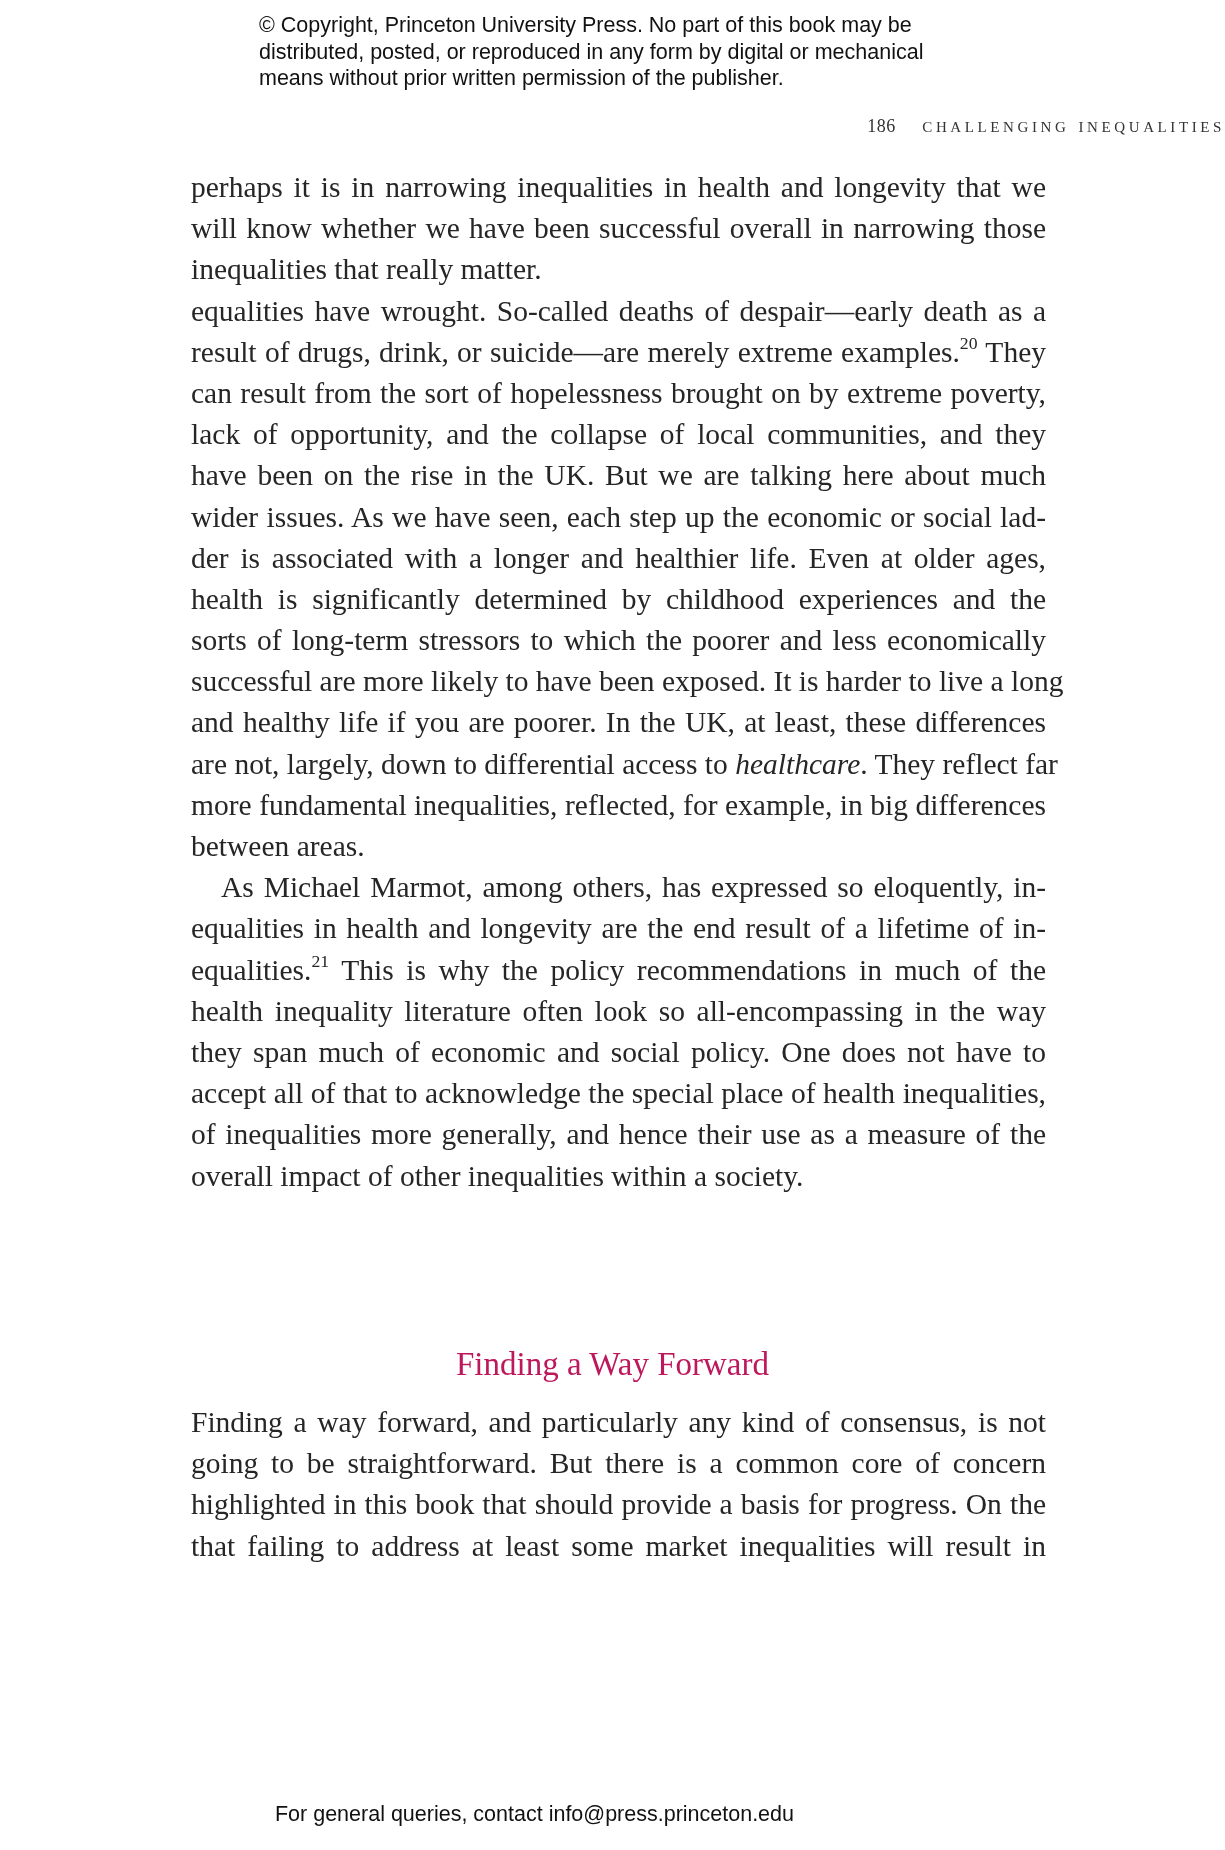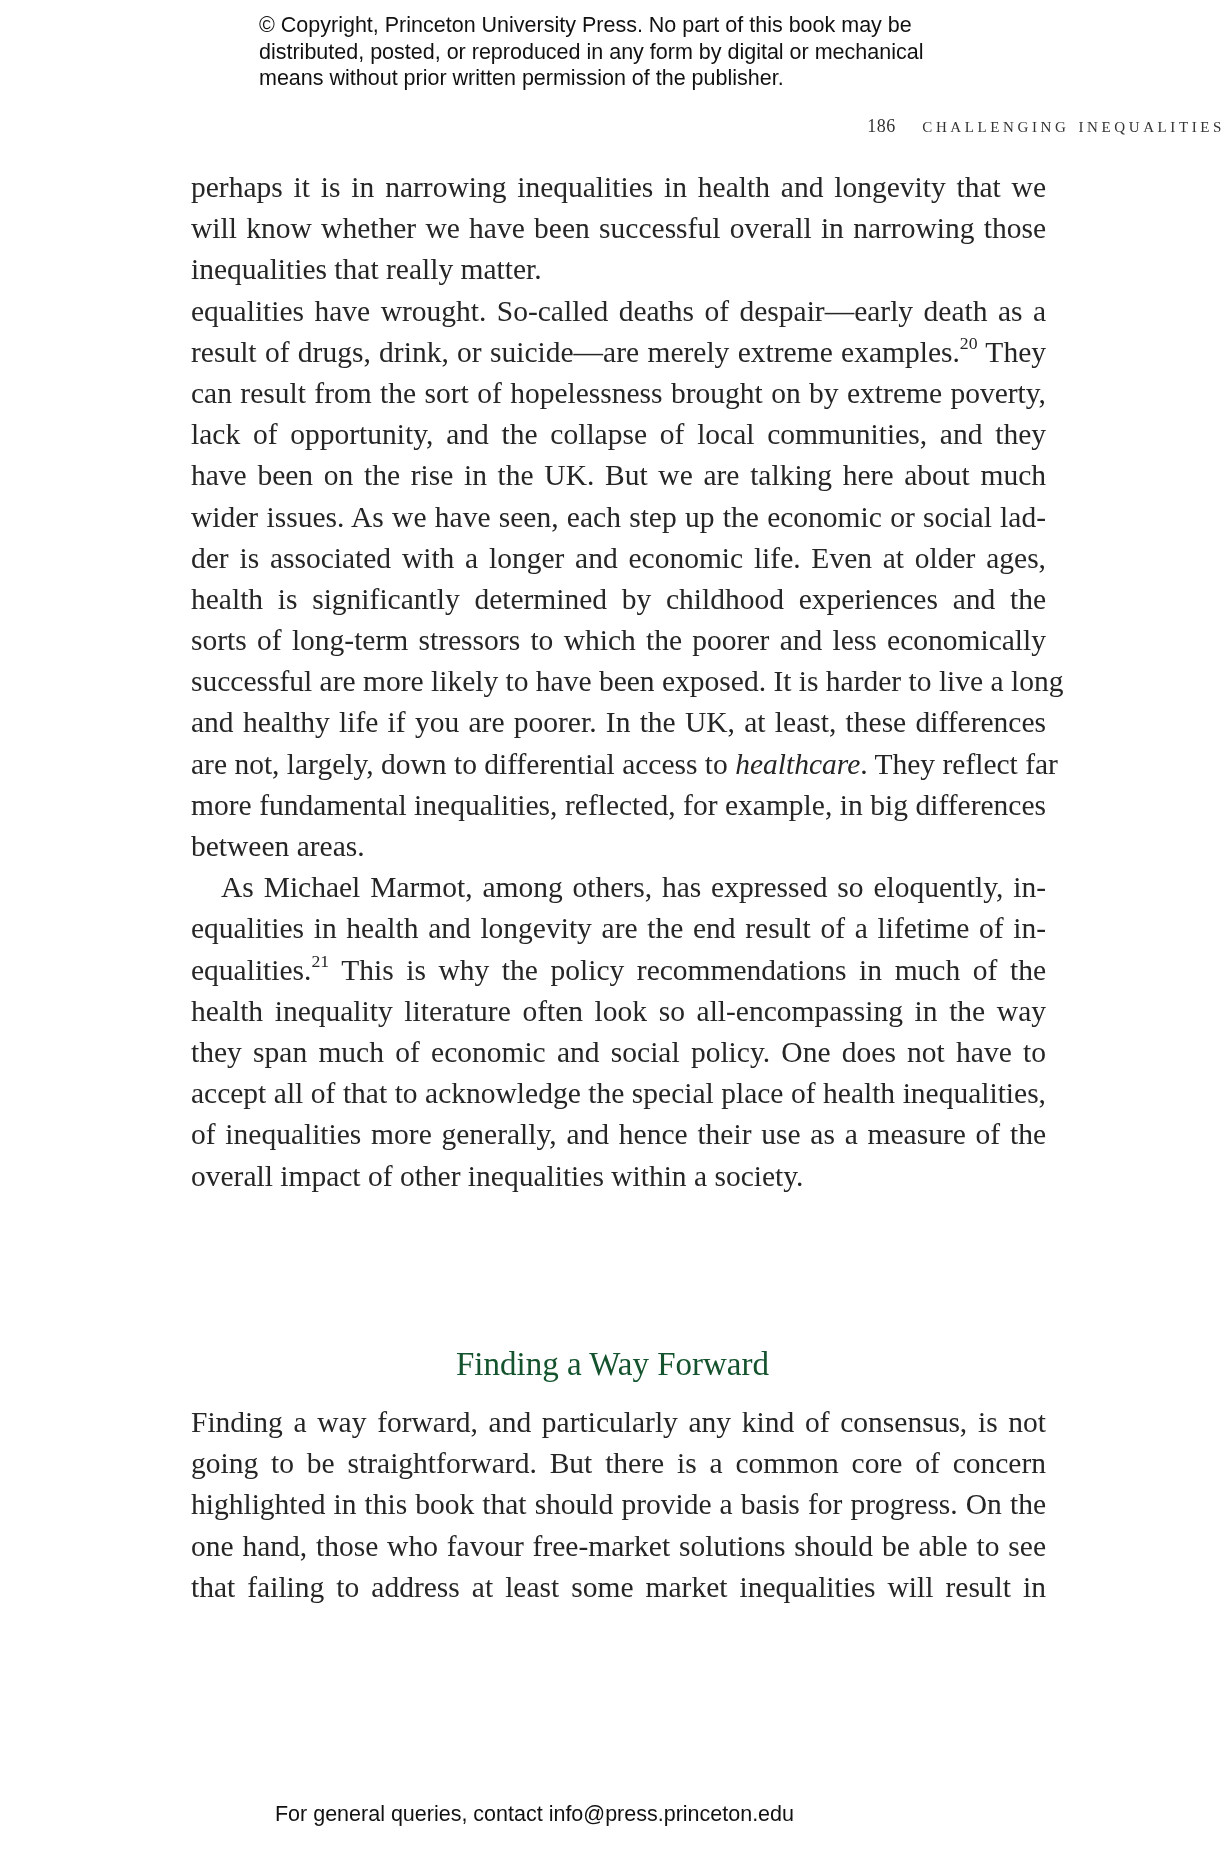--- a/index.html
+++ b/index.html
@@ -27,21 +27,21 @@
   .line.last { text-align-last: left; }
   .line.indent { padding-left: 30px; }
   .block1 { top: 167px; }
   .block2 { top: 1402px; }
   sup { font-size: 60%; line-height: 0; vertical-align: 0.75em; }
   em { font-style: italic; }
   .heading {
     position: absolute; left: 0; width: 1225px; top: 1346px;
     text-align: center;
     font-family: "Liberation Serif", serif;
-    font-size: 33px; color: #14532d;
+    font-size: 33px; color: #be185d;
   }
   .footer {
     position: absolute; left: 0; width: 1069px; top: 1802px;
     text-align: center;
     font-family: "Liberation Sans", sans-serif;
     font-size: 21.5px; color: #111;
   }
 </style>
 </head>
 <body>
@@ -60,21 +60,21 @@
 <div class="body-text block1" id="block1">
     <span class="line">perhaps it is in narrowing inequalities in health and longevity that we</span>
     <span class="line">will know whether we have been successful overall in narrowing those</span>
     <span class="line last">inequalities that really matter.</span>
     <span class="line">equalities have wrought. So-called deaths of despair—early death as a</span>
     <span class="line">result of drugs, drink, or suicide—are merely extreme examples.<sup>20</sup> They</span>
     <span class="line">can result from the sort of hopelessness brought on by extreme poverty,</span>
     <span class="line">lack of opportunity, and the collapse of local communities, and they</span>
     <span class="line">have been on the rise in the UK. But we are talking here about much</span>
     <span class="line">wider issues. As we have seen, each step up the economic or social lad-</span>
-    <span class="line">der is associated with a longer and economic life. Even at older ages,</span>
+    <span class="line">der is associated with a longer and healthier life. Even at older ages,</span>
     <span class="line">health is significantly determined by childhood experiences and the</span>
     <span class="line">sorts of long-term stressors to which the poorer and less economically</span>
     <span class="line">successful are more likely to have been exposed. It is harder to live a long</span>
     <span class="line">and healthy life if you are poorer. In the UK, at least, these differences</span>
     <span class="line">are not, largely, down to differential access to <em>healthcare</em>. They reflect far</span>
     <span class="line">more fundamental inequalities, reflected, for example, in big differences</span>
     <span class="line last">between areas.</span>
     <span class="line indent">As Michael Marmot, among others, has expressed so eloquently, in-</span>
     <span class="line">equalities in health and longevity are the end result of a lifetime of in-</span>
     <span class="line">equalities.<sup>21</sup> This is why the policy recommendations in much of the</span>
@@ -84,17 +84,16 @@
     <span class="line">of inequalities more generally, and hence their use as a measure of the</span>
     <span class="line last">overall impact of other inequalities within a society.</span>
   </div>
 
 <div class="heading">Finding a Way Forward</div>
 
 <div class="body-text block2" id="block2">
     <span class="line">Finding a way forward, and particularly any kind of consensus, is not</span>
     <span class="line">going to be straightforward. But there is a common core of concern</span>
     <span class="line">highlighted in this book that should provide a basis for progress. On the</span>
-    <span class="line">one hand, those who favour free-market solutions should be able to see</span>
     <span class="line">that failing to address at least some market inequalities will result in</span>
   </div>
 
 <div class="footer">For general queries, contact info@press.princeton.edu</div>
 
 </body></html>

